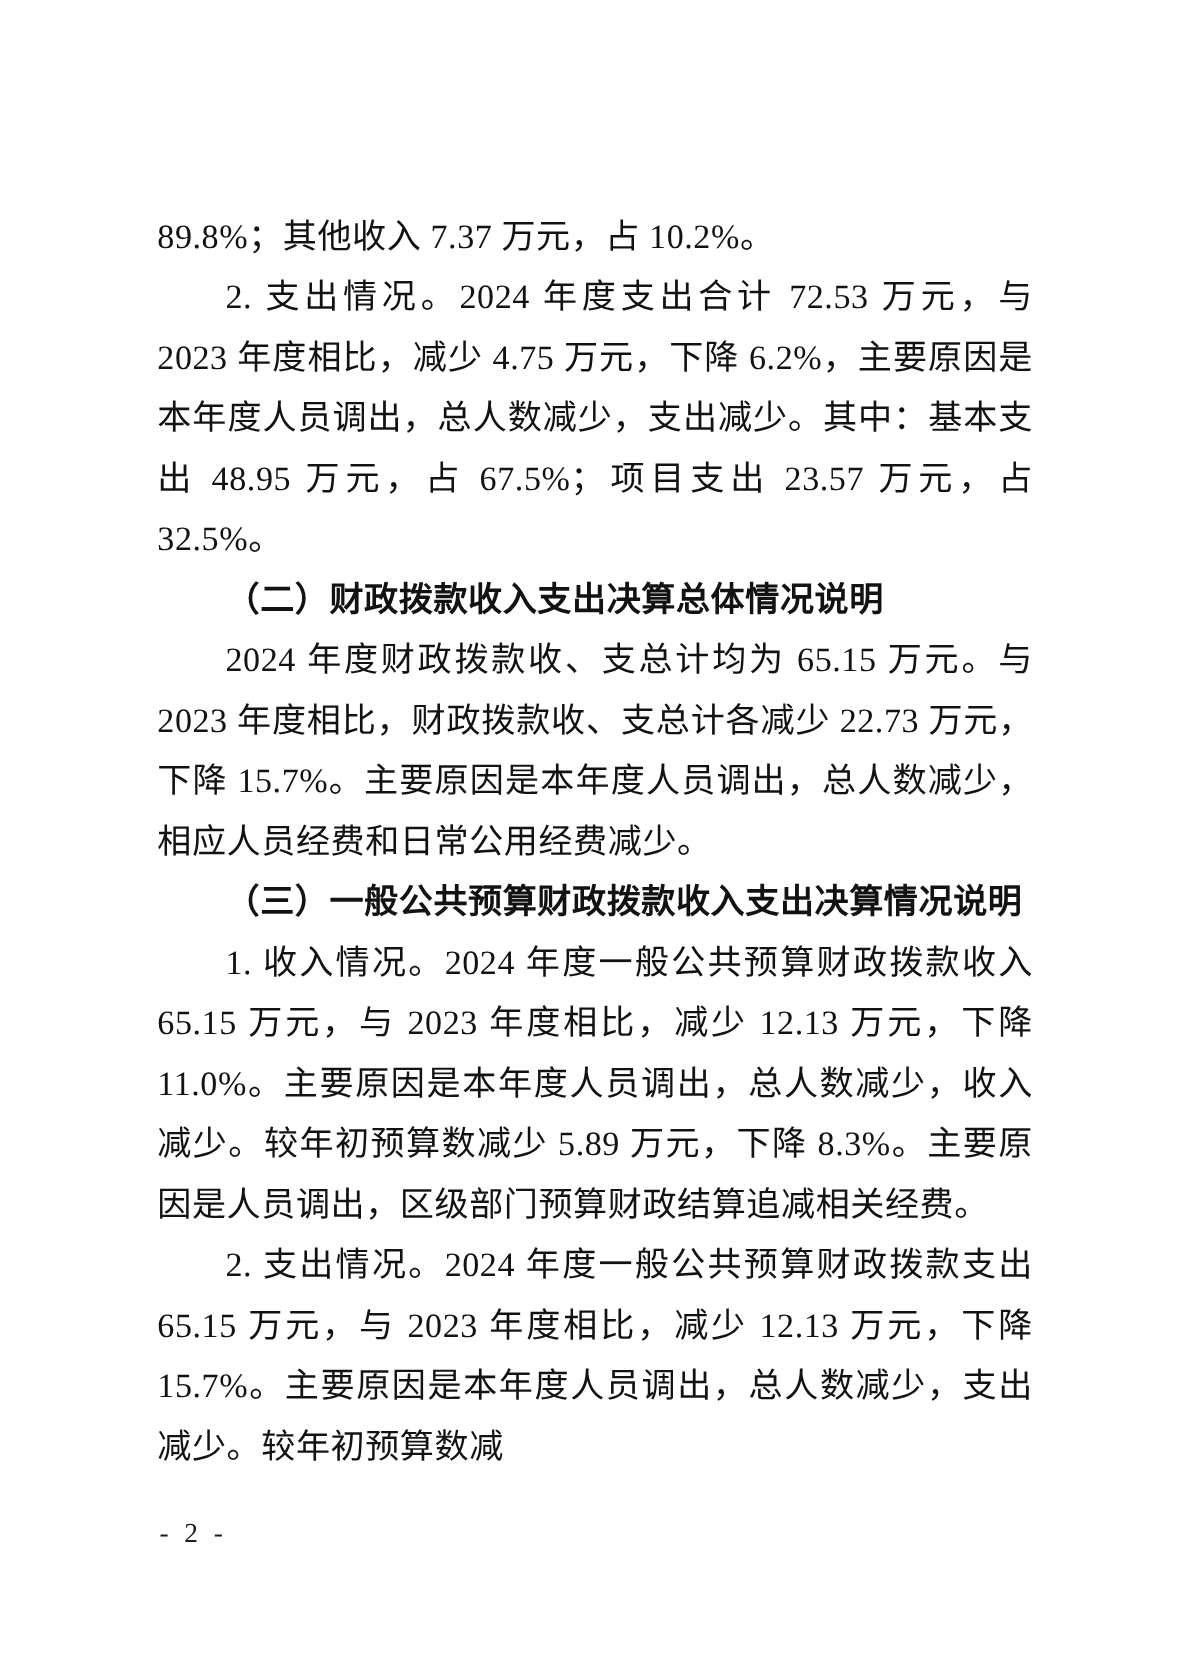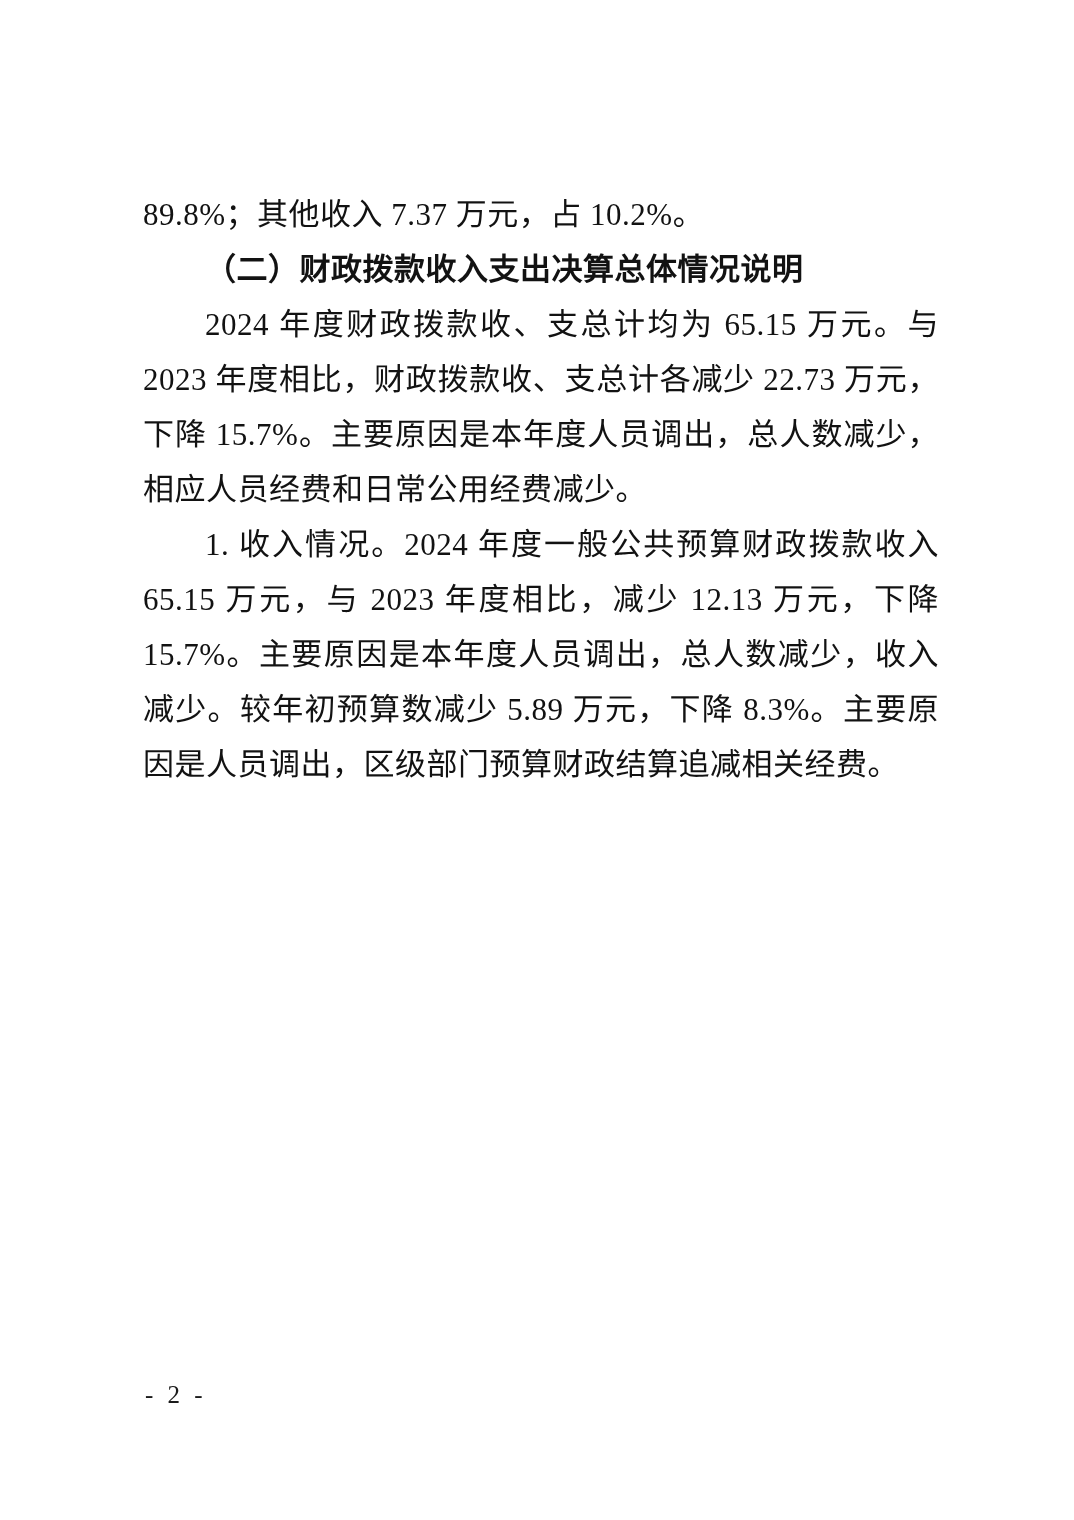--- a/index.html
+++ b/index.html
@@ -60,26 +60,29 @@
   }
 </style>
 </head>
 <body>
 
 <div class="page">
 
   <div class="content">
     <p class="para para-continuation">89.8%；其他收入 7.37 万元，占 10.2%。</p>
 
+    <p class="para">2. 支出情况。2024 年度支出合计 72.53 万元，与 2023 年度相比，减少 4.75 万元，下降 6.2%，主要原因是本年度人员调出，总人数减少，支出减少。其中：基本支出 48.95 万元，占 67.5%；项目支出 23.57 万元，占 32.5%。</p>
 
 
     <p class="section-heading">（二）财政拨款收入支出决算总体情况说明</p>
 
     <p class="para">2024 年度财政拨款收、支总计均为 65.15 万元。与 2023 年度相比，财政拨款收、支总计各减少 22.73 万元，下降 15.7%。主要原因是本年度人员调出，总人数减少，相应人员经费和日常公用经费减少。</p>
 
+    <p class="section-heading">（三）一般公共预算财政拨款收入支出决算情况说明</p>
 
-    <p class="para">1. 收入情况。2024 年度一般公共预算财政拨款收入 65.15 万元，与 2023 年度相比，减少 12.13 万元，下降 15.7%。主要原因是本年度人员调出，总人数减少，收入减少。较年初预算数减少 5.89 万元，下降 8.3%。主要原因是人员调出，区级部门预算财政结算追减相关经费。</p>
+    <p class="para">1. 收入情况。2024 年度一般公共预算财政拨款收入 65.15 万元，与 2023 年度相比，减少 12.13 万元，下降 11.0%。主要原因是本年度人员调出，总人数减少，收入减少。较年初预算数减少 5.89 万元，下降 8.3%。主要原因是人员调出，区级部门预算财政结算追减相关经费。</p>
 
+    <p class="para">2. 支出情况。2024 年度一般公共预算财政拨款支出 65.15 万元，与 2023 年度相比，减少 12.13 万元，下降 15.7%。主要原因是本年度人员调出，总人数减少，支出减少。较年初预算数减</p>
   </div>
 
   <div class="pagenum">- 2 -</div>
 
 </div>
 
 </body></html>

